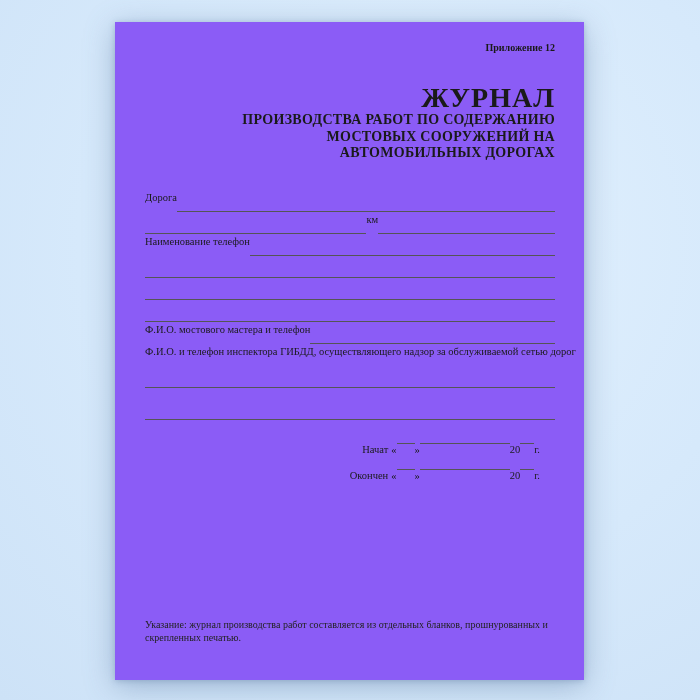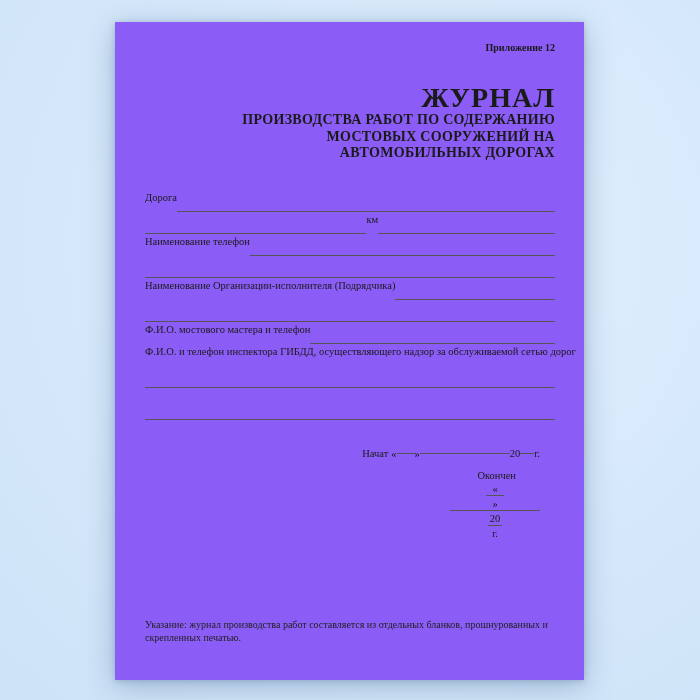--- a/index.html
+++ b/index.html
@@ -59,26 +59,26 @@
   .dates {
     margin-top: 22px;
     margin-right: 15px;
     font-size: 10.5px;
     display: flex;
     flex-direction: column;
     align-items: flex-end;
   }
   .date-row {
     display: flex;
-    align-items: center;
+    align-items: flex-start;
     height: 22px;
     line-height: 13px;
     font-family: Liberation Serif, serif;
   }
-  .date-row + .date-row { margin-top: 4px; flex-direction: column; }
+  .date-row + .date-row { margin-top: 4px; }
   .date-lbl { width: 48px; text-align: right; padding-right: 3px; white-space: nowrap; }
   .short-line { width: 18px; border-bottom: 1px solid #555; height: 1px; margin-bottom: 1px; }
   .mid-line  { width: 90px; border-bottom: 1px solid #555; height: 1px; margin-bottom: 1px; }
   .tiny-line { width: 14px; border-bottom: 1px solid #555; height: 1px; margin-bottom: 1px; }
   .note {
     position: absolute;
     left: 30px; right: 29px;
     bottom: 36px;
     font-size: 10px;
     line-height: 1.3;
@@ -116,21 +116,20 @@
       <span class="lbl">Наименование телефон</span>
       <span class="fill-line"></span>
     </div>
 
 
     <div class="row">
       <span class="fill-line"></span>
     </div>
 
     <div class="row">
-      <span class="lbl">Наименование Организации-исполнителя (Подрядчика)</span>
       <span class="fill-line"></span>
     </div>
 
     <div class="row">
       <span class="fill-line"></span>
     </div>
 
     <div class="row">
       <span class="lbl">Ф.И.О. мостового мастера и телефон</span>
       <span class="fill-line"></span>

